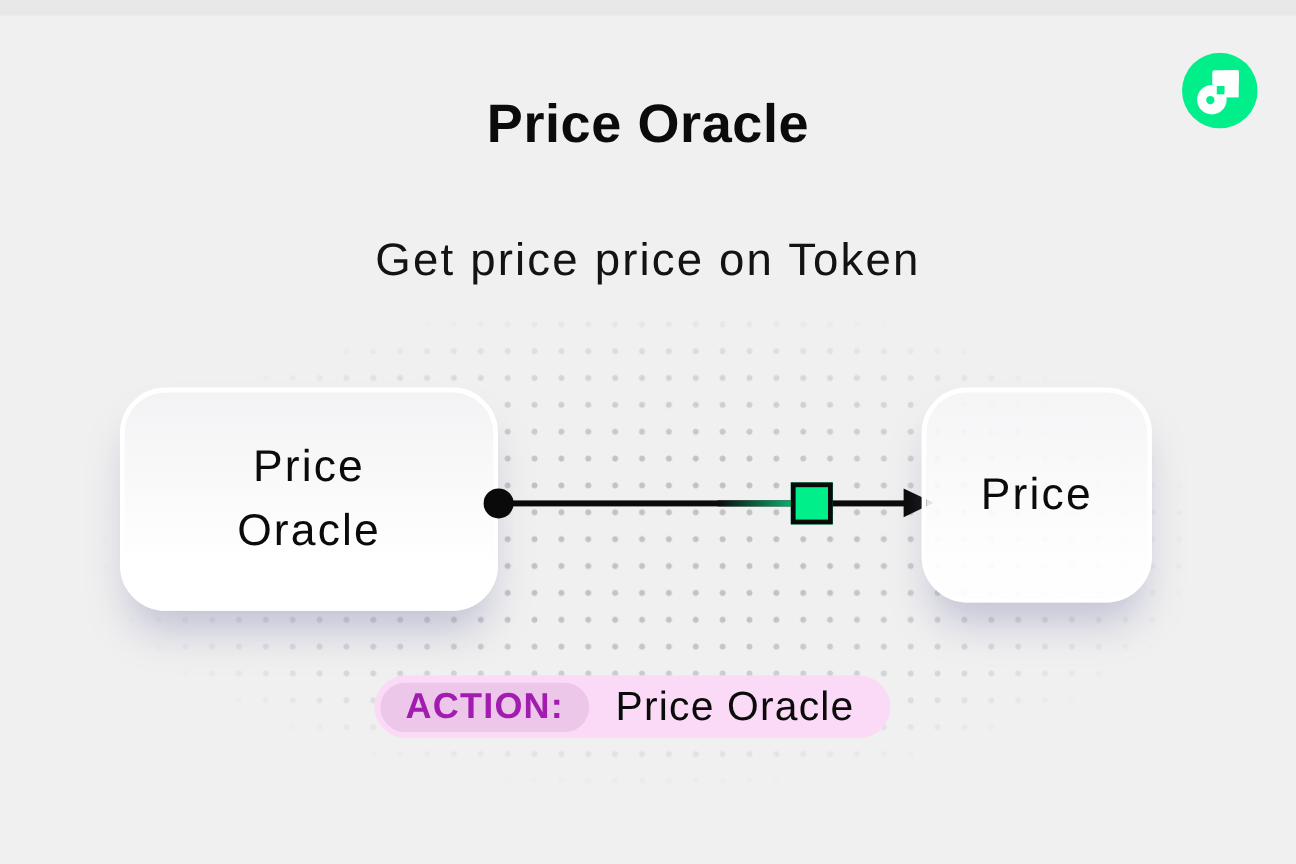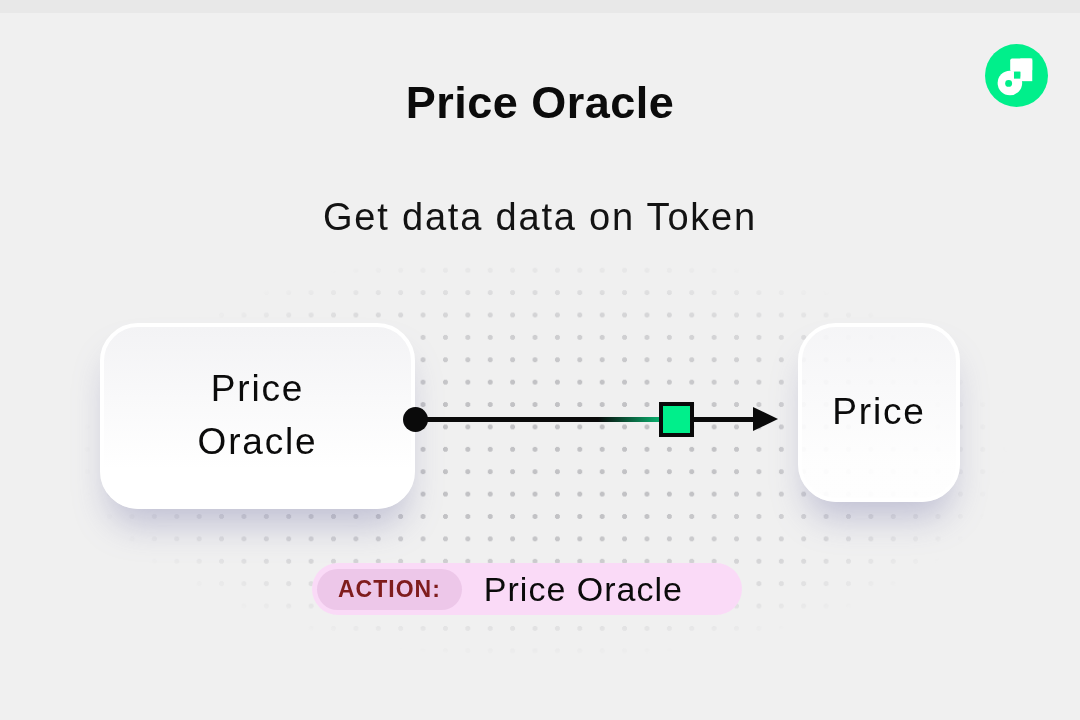--- a/index.html
+++ b/index.html
@@ -30,21 +30,21 @@
     position:absolute; box-sizing:border-box;
     border:4px solid #ffffff; border-radius:38px;
     box-shadow:0 24px 34px -8px rgba(118,118,168,0.38);
     display:flex; align-items:center; justify-content:center;
   }
   .node-source{
     left:100px; top:310px; width:315px; height:186px;
     background:linear-gradient(180deg,#f3f3f5 0%, #ffffff 80%);
   }
   .node-target{
-    left:798px; top:310px; width:162px; height:179px;
+    left:768px; top:310px; width:192px; height:179px;
     background:linear-gradient(180deg,rgba(246,246,248,0.85) 0%, rgba(255,255,255,0.92) 80%);
   }
   .node-label{
     font-size:37px; letter-spacing:1.8px; color:#0b0b0b;
     text-align:center; line-height:1.42;
   }
   .node-source .node-label{ width:215px; }
 
   .conn-line{ position:absolute; left:415px; top:404px; width:347px; height:5px; background:#0a0a0a; }
   .conn-grad{ position:absolute; left:598px; top:404px; width:62px; height:5px;
@@ -58,34 +58,34 @@
                    border-top:12px solid transparent; border-bottom:12px solid transparent; }
 
   .action-pill{
     position:absolute; left:312px; top:550px; height:52px; width:430px;
     background:#FADAF7; border-radius:26px;
     display:flex; align-items:center; box-sizing:border-box; padding-left:5px;
   }
   .action-badge{
     height:41px; padding:0 21px; background:#EDC7E9; border-radius:21px;
     display:flex; align-items:center;
-    font-size:23px; font-weight:bold; letter-spacing:1px; color:#7f1d1d;
+    font-size:30px; font-weight:bold; letter-spacing:1px; color:#a21caf;
   }
   .action-label{ margin-left:22px; font-size:34px; letter-spacing:1px; color:#0b0b0b; }
 </style>
 </head>
 <body>
 
 <div class="canvas">
 
   <div class="dots"></div>
 
   <div class="page-title">Price Oracle</div>
 
-  <div class="page-subtitle">Get data data on Token</div>
+  <div class="page-subtitle">Get price price on Token</div>
 
   <div class="flow-logo">
     <svg viewBox="0 0 100 100" width="63" height="63" aria-hidden="true">
       <circle cx="50" cy="50" r="50" fill="#00EF8B"></circle>
       <circle cx="39.5" cy="62" r="19.5" fill="#ffffff"></circle>
       <rect x="40" y="23" width="35" height="21" rx="3" fill="#ffffff"></rect>
       <rect x="56" y="23" width="19" height="36" fill="#ffffff"></rect>
       <circle cx="37.5" cy="62.5" r="5.5" fill="#00EF8B"></circle>
       <rect x="46" y="44" width="10" height="11" fill="#00EF8B"></rect>
     </svg>

